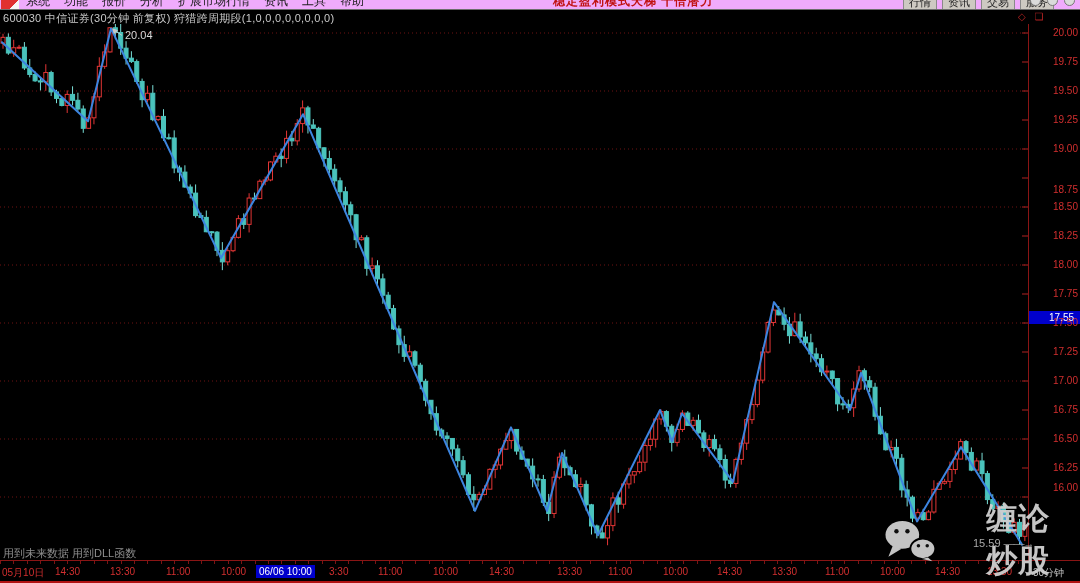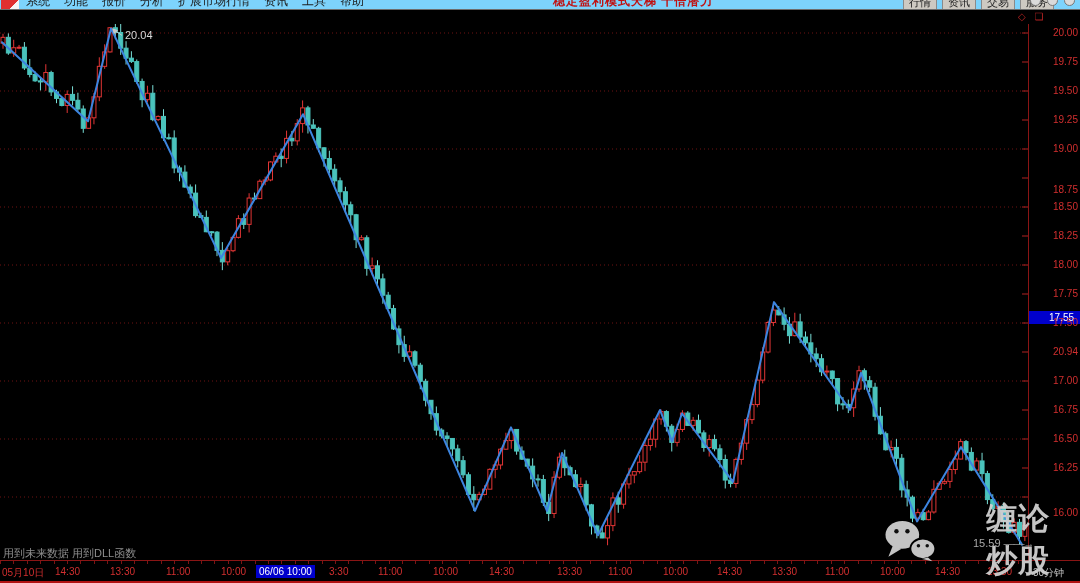--- a/index.html
+++ b/index.html
@@ -1,19 +1,19 @@
 <!DOCTYPE html>
 <html><head>
 <meta charset="utf-8">
 <style>
   html,body{margin:0;padding:0;background:#000;}
   body{width:1080px;height:583px;position:relative;overflow:hidden;
        font-family:"Liberation Sans",sans-serif;-webkit-font-smoothing:none;}
   
-  .menubar{position:absolute;left:0;top:0;width:1080px;height:10px;background:#7dd3fc;overflow:hidden;border-bottom:1px solid #6e6e6e;box-sizing:border-box;}
+  .menubar{position:absolute;left:0;top:0;width:1080px;height:10px;background:#f0abfc;overflow:hidden;border-bottom:1px solid #6e6e6e;box-sizing:border-box;}
   .menurow{position:absolute;left:0;top:-7px;height:17px;width:1080px;white-space:nowrap;}
   .applogo{position:absolute;left:1px;top:2px;width:18px;height:14px;background:linear-gradient(135deg,#e03030 0 70%,#f5f5f5 70%);}
   .menuitems{position:absolute;left:26px;top:0;display:flex;gap:14px;font-size:12px;line-height:17px;color:#1c1c1c;}
   .menuitems span{cursor:default;}
   .promo{position:absolute;left:553px;top:0;font-size:12px;line-height:17px;color:#c01212;font-weight:bold;letter-spacing:1px;}
   .trbtns{position:absolute;left:903px;top:1px;display:flex;gap:5px;}
   .trbtn{font-size:11px;line-height:13px;padding:1px 5px;background:#cdc9c2;border:1px solid #8a8a8a;color:#222;}
   .wincircles{position:absolute;left:1030px;top:2px;display:flex;gap:6px;}
   .wcircle{width:11px;height:11px;border-radius:50%;background:#dadada;border:1px solid #777;box-sizing:border-box;}
   
@@ -68,20 +68,21 @@
       </div>
     <div class="wincircles">
       <div class="wcircle"></div>
       <div class="wcircle"></div>
       <div class="wcircle"></div>
     </div>
   </div>
 </div>
 
 <div class="titlebar">
+  <div class="titletext">600030 中信证券(30分钟 前复权) 狩猎跨周期段(1,0,0,0,0,0,0,0,0)</div>
   <div class="miniicons">◇ ❏</div>
 </div>
 
 <div class="chartwrap">
   <svg id="chart" width="1028" height="536">
       <g>
         <line x1="0" y1="9" x2="1028" y2="9" stroke="#6e1212" stroke-width="1" stroke-dasharray="1 3"></line>
         <line x1="0" y1="67" x2="1028" y2="67" stroke="#6e1212" stroke-width="1" stroke-dasharray="1 3"></line>
         <line x1="0" y1="125" x2="1028" y2="125" stroke="#6e1212" stroke-width="1" stroke-dasharray="1 3"></line>
         <line x1="0" y1="183" x2="1028" y2="183" stroke="#6e1212" stroke-width="1" stroke-dasharray="1 3"></line>
@@ -510,26 +511,26 @@
     <div class="plabel" style="top: 32px;">19.75</div>
     <div class="plabel" style="top: 61px;">19.50</div>
     <div class="plabel" style="top: 90px;">19.25</div>
     <div class="plabel" style="top: 119px;">19.00</div>
     <div class="plabel" style="top: 160px;">18.75</div>
     <div class="plabel" style="top: 177px;">18.50</div>
     <div class="plabel" style="top: 206px;">18.25</div>
     <div class="plabel" style="top: 235px; text-align: right;">18.00</div>
     <div class="plabel" style="top: 264px; margin-left: 28px;">17.75</div>
     <div class="plabel" style="top: 293px;">17.50</div>
-    <div class="plabel" style="top: 322px;">20.94</div>
+    <div class="plabel" style="top: 322px;">17.25</div>
     <div class="plabel" style="top: 351px;">17.00</div>
     <div class="plabel" style="top: 380px;">16.75</div>
     <div class="plabel" style="top: 409px; padding-left: 8px;">16.50</div>
     <div class="plabel" style="top: 438px;">16.25</div>
-    <div class="plabel" style="top: 483px;">16.00</div>
+    <div class="plabel" style="top: 458px;">16.00</div>
   </div>
 
 <div class="timeaxis" id="timeaxis">
   <div class="time-ticks"></div>
   <div class="periodlabel">30分钟</div>
 <div class="tlabel" style="left: 2px;">05月10日</div>
     <div class="tlabel" style="left: 55px;">14:30</div>
     <div class="tlabel" style="left: 110px;">13:30</div>
     <div class="tlabel" style="left: 166px;">11:00</div>
     <div class="tlabel" style="left: 221px;">10:00</div>

